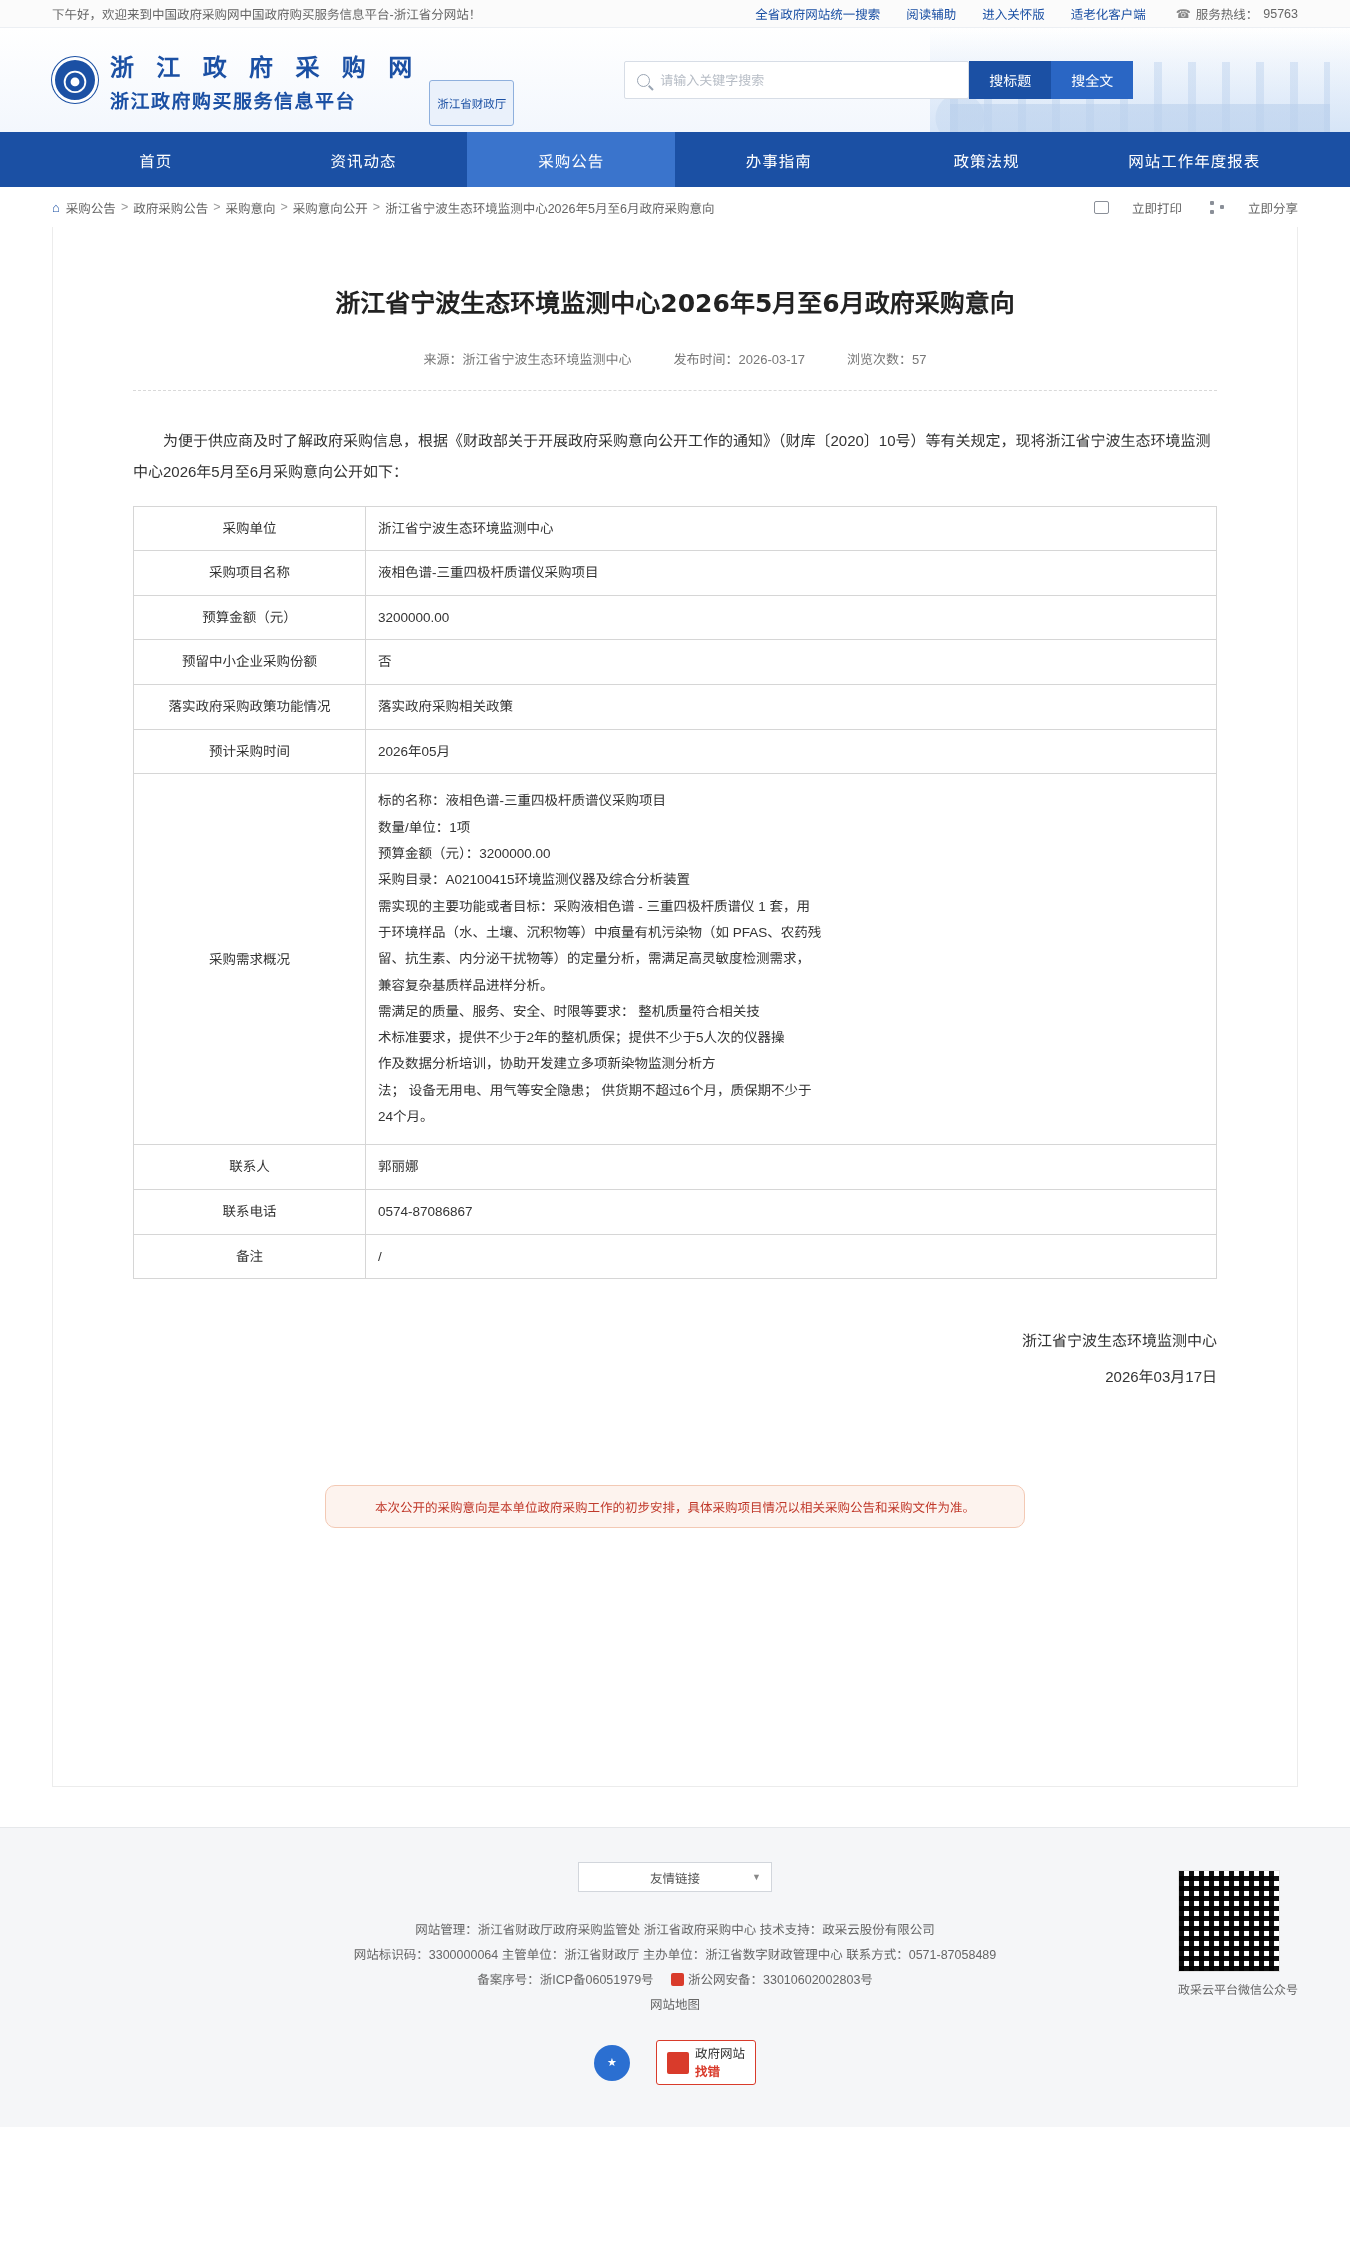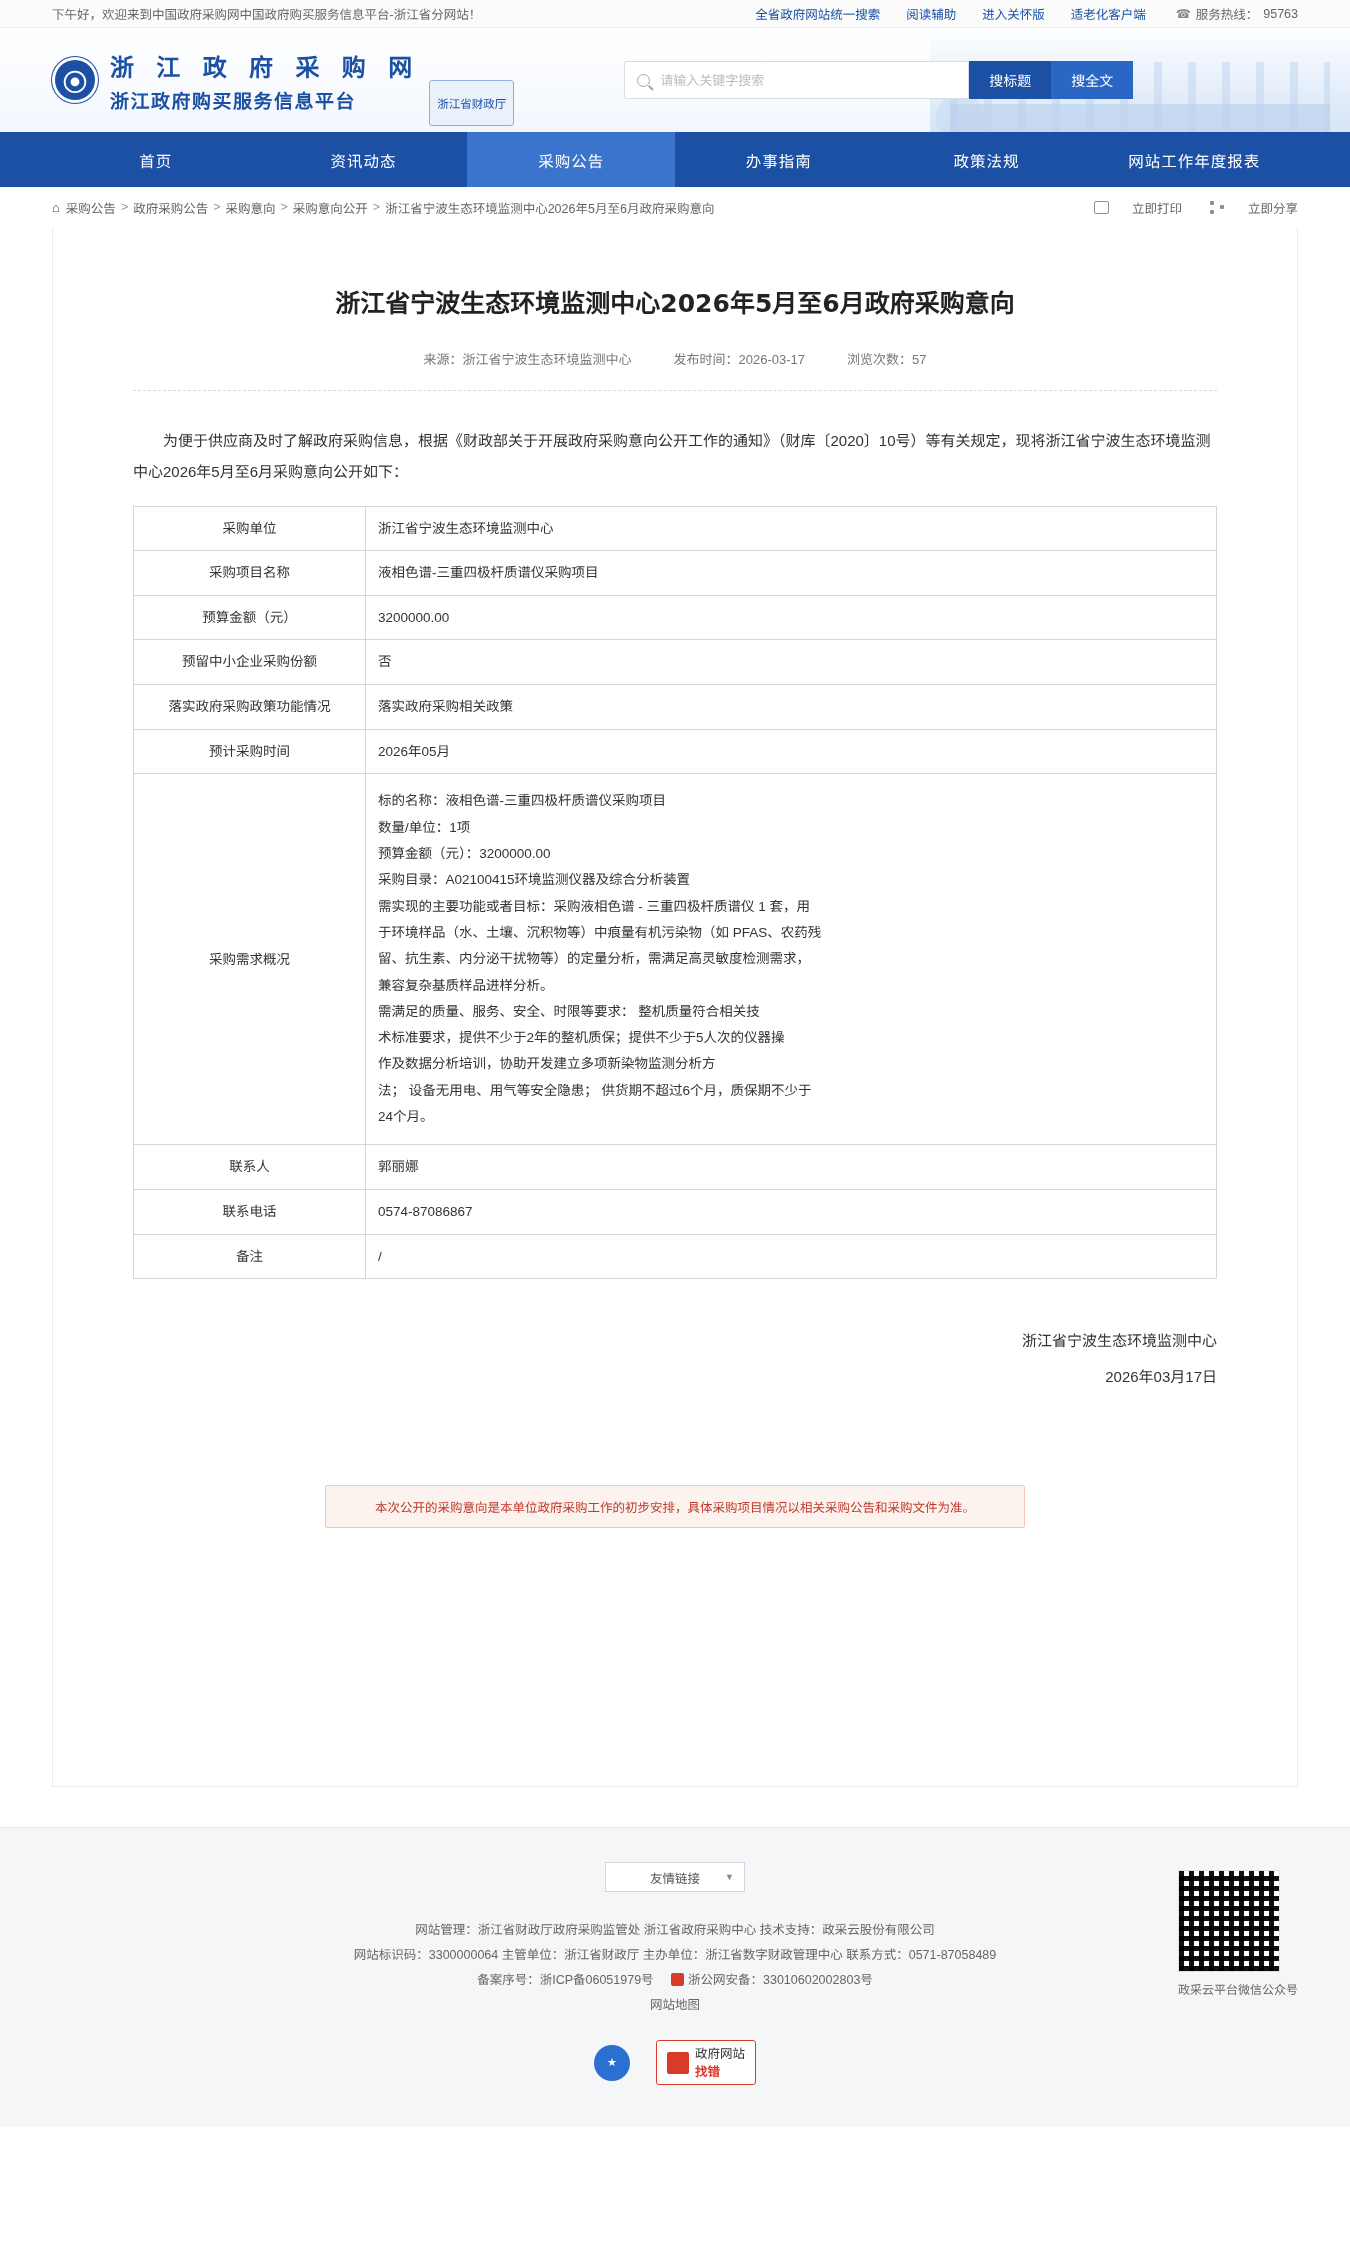--- a/index.html
+++ b/index.html
@@ -240,33 +240,33 @@
   }
   .notice {
     margin: 90px auto 0;
     max-width: 700px;
     border: 1px solid #f3c9b4;
     background: #fdf3ee;
     color: #c0392b;
     font-size: 12.5px;
     text-align: center;
     padding: 11px 26px;
-    border-radius: 2px;
+    border-radius: 10px;
   }
 
   
   .footer {
     background: #f5f6f8;
     border-top: 1px solid #e6e8eb;
     padding: 34px 52px 26px;
     position: relative;
     min-height: 300px;
   }
   .friend-link {
-    width: 140px; height: 30px; margin: 0 auto;
+    width: 194px; height: 30px; margin: 0 auto;
     border: 1px solid #d2d6dc; background: #fff;
     display: flex; align-items: center; justify-content: center;
     font-size: 12.5px; color: #555; cursor: pointer; position: relative;
   }
   .friend-link .caret {
     position: absolute; right: 10px; font-size: 9px; color: #888;
   }
   .foot-lines {
     text-align: center; font-size: 12.5px; color: #666; line-height: 2.0;
     margin-top: 26px;

